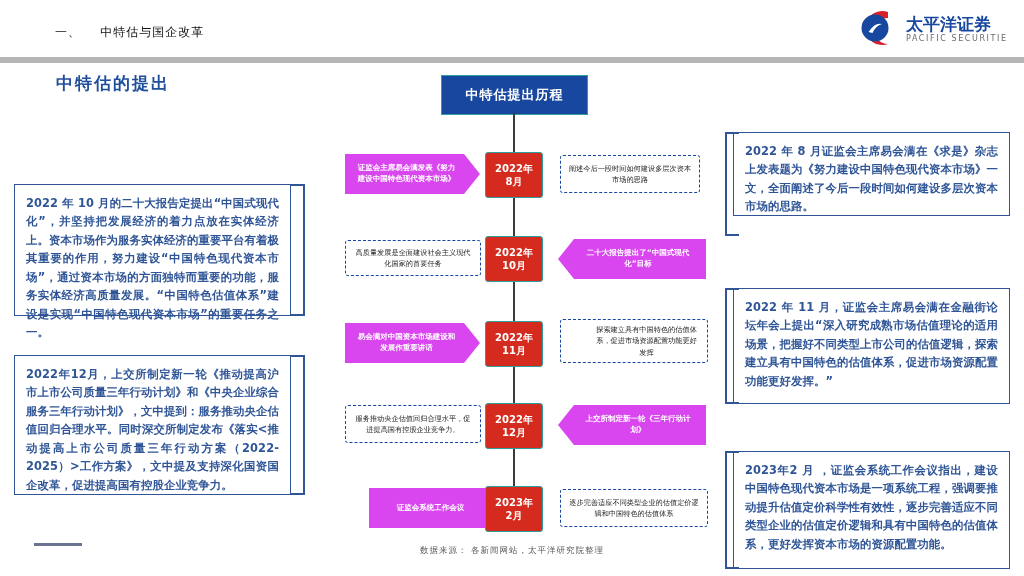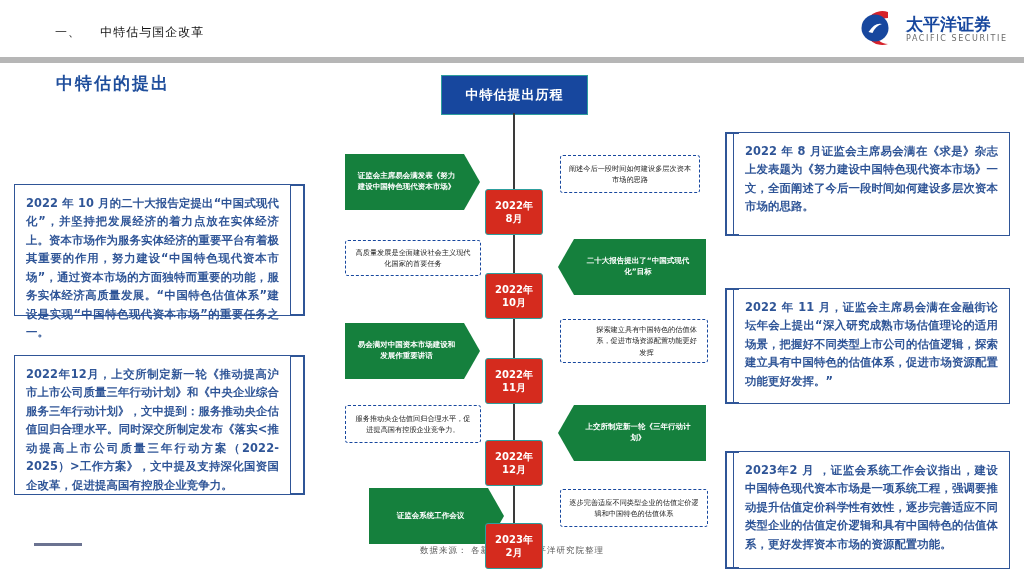--- a/index.html
+++ b/index.html
@@ -45,27 +45,27 @@
     position:absolute;left:513px;top:113px;width:1.5px;height:412px;
     background:#3a3a3a;
   }
 
   
   .datechip{
     position:absolute;width:56px;height:44px;
     background:#d52b1e;border:1.6px solid #2e9e9e;border-radius:3px;
     color:#ffffff;font-size:10px;font-weight:bold;line-height:1.35;
     display:flex;flex-direction:column;align-items:center;justify-content:center;
-    text-align:center;z-index:3;margin-top:37px;
+    text-align:center;z-index:3;
   }
 
   
   .arrow{
-    position:absolute;height:56px;
-    background:#15803d;
+    position:absolute;height:40px;
+    background:#d946ef;
     display:flex;align-items:center;justify-content:center;
     color:#ffffff;font-size:7.5px;font-weight:bold;line-height:1.45;
     text-align:center;padding:0 10px;box-sizing:border-box;
   }
   .arrow.right{ 
     clip-path:polygon(0 0, calc(100% - 16px) 0, 100% 50%, calc(100% - 16px) 100%, 0 100%);
     padding-right:22px;
   }
   .arrow.left{ 
     clip-path:polygon(16px 0, 100% 0, 100% 100%, 16px 100%, 0 50%);
@@ -180,21 +180,21 @@
     <div class="h" style="left:0;top:130px;width:14px;"></div>
   </div>
 
   <div class="panel" style="left:14px;top:355px;width:277px;height:140px;">2022年12月，上交所制定新一轮《推动提高沪市上市公司质量三年行动计划》和《中央企业综合服务三年行动计划》，文中提到：服务推动央企估值回归合理水平。同时深交所制定发布《落实&lt;推动提高上市公司质量三年行动方案（2022-2025）&gt;工作方案》，文中提及支持深化国资国企改革，促进提高国有控股企业竞争力。</div>
   <div class="elbow" style="left:291px;top:355px;width:56px;height:140px;">
     <div class="h" style="left:0;top:0;width:14px;"></div>
     <div class="v" style="left:12px;top:0;height:140px;"></div>
     <div class="h" style="left:0;top:138px;width:14px;"></div>
   </div>
 
-  <div class="panel" style="left:733px;top:132px;width:277px;height:104px;">2022 年 8 月证监会主席易会满在《求是》杂志上发表题为《努力建设中国特色现代资本市场》一文，全面阐述了今后一段时间如何建设多层次资本市场的思路。</div>
+  <div class="panel" style="left:733px;top:132px;width:277px;height:84px;">2022 年 8 月证监会主席易会满在《求是》杂志上发表题为《努力建设中国特色现代资本市场》一文，全面阐述了今后一段时间如何建设多层次资本市场的思路。</div>
   <div class="elbow" style="left:719px;top:132px;width:20px;height:104px;">
     <div class="h" style="left:6px;top:0;width:14px;"></div>
     <div class="v" style="left:6px;top:0;height:104px;"></div>
     <div class="h" style="left:6px;top:102px;width:14px;"></div>
   </div>
 
   <div class="panel" style="left:733px;top:288px;width:277px;height:116px;">2022 年 11 月，证监会主席易会满在金融街论坛年会上提出“深入研究成熟市场估值理论的适用场景，把握好不同类型上市公司的估值逻辑，探索建立具有中国特色的估值体系，促进市场资源配置功能更好发挥。”</div>
   <div class="elbow" style="left:719px;top:288px;width:20px;height:116px;">
     <div class="h" style="left:6px;top:0;width:14px;"></div>
     <div class="v" style="left:6px;top:0;height:116px;"></div>

